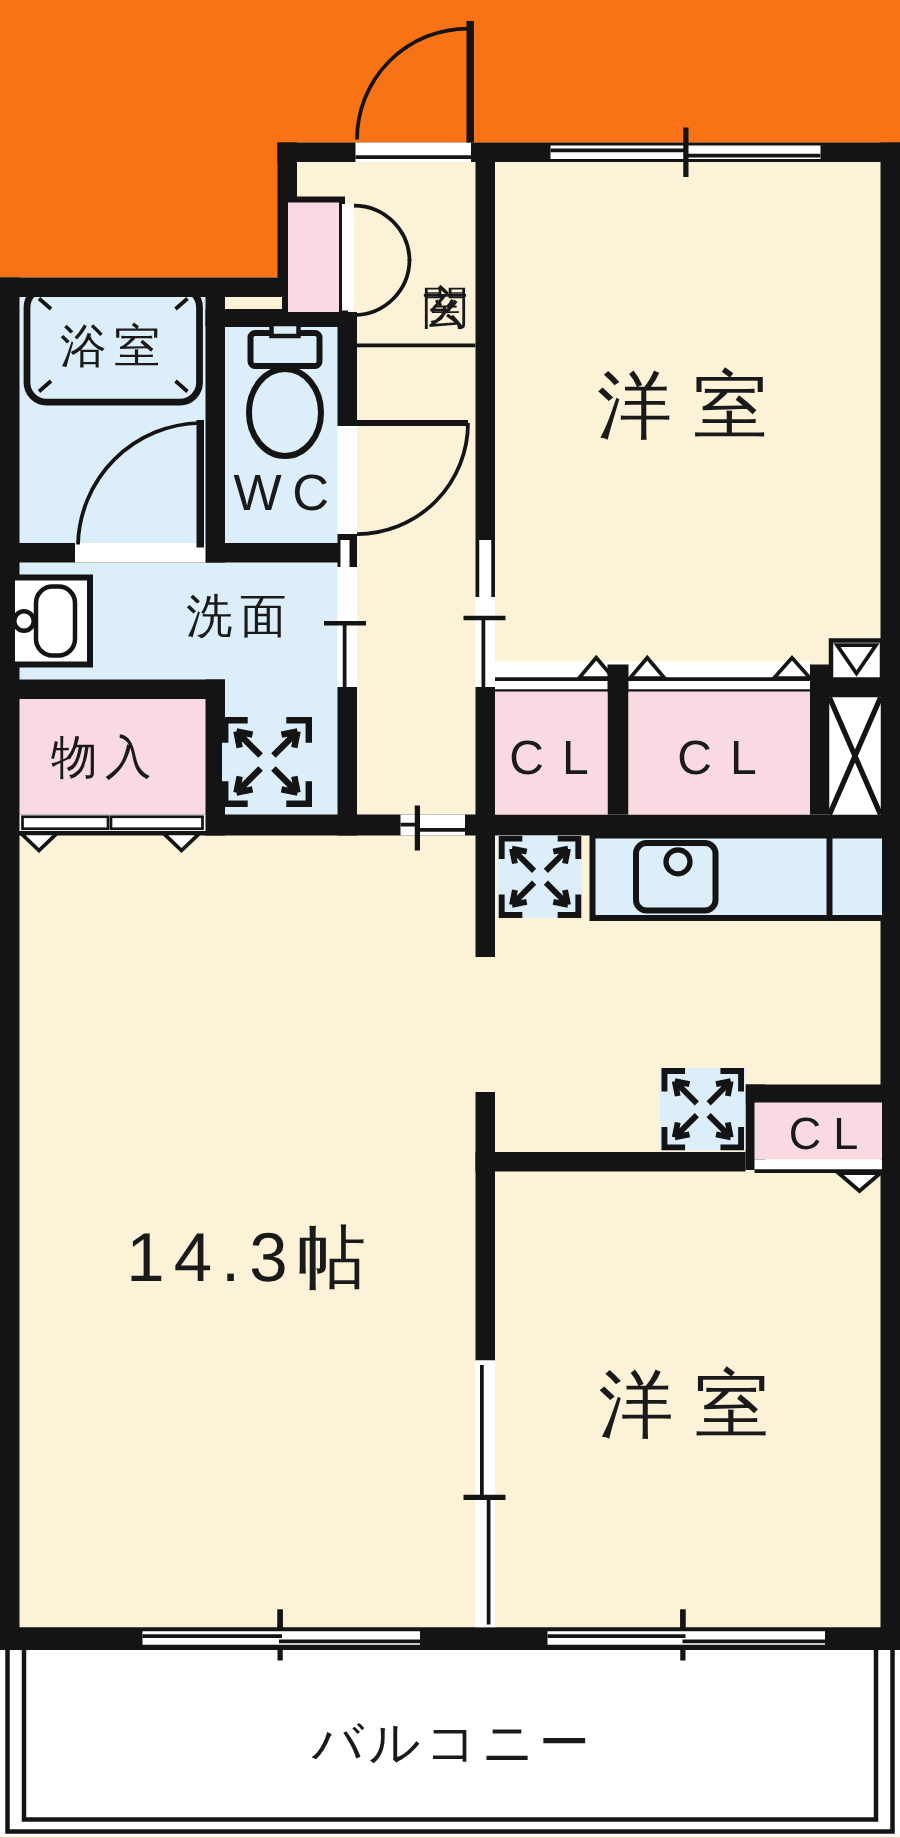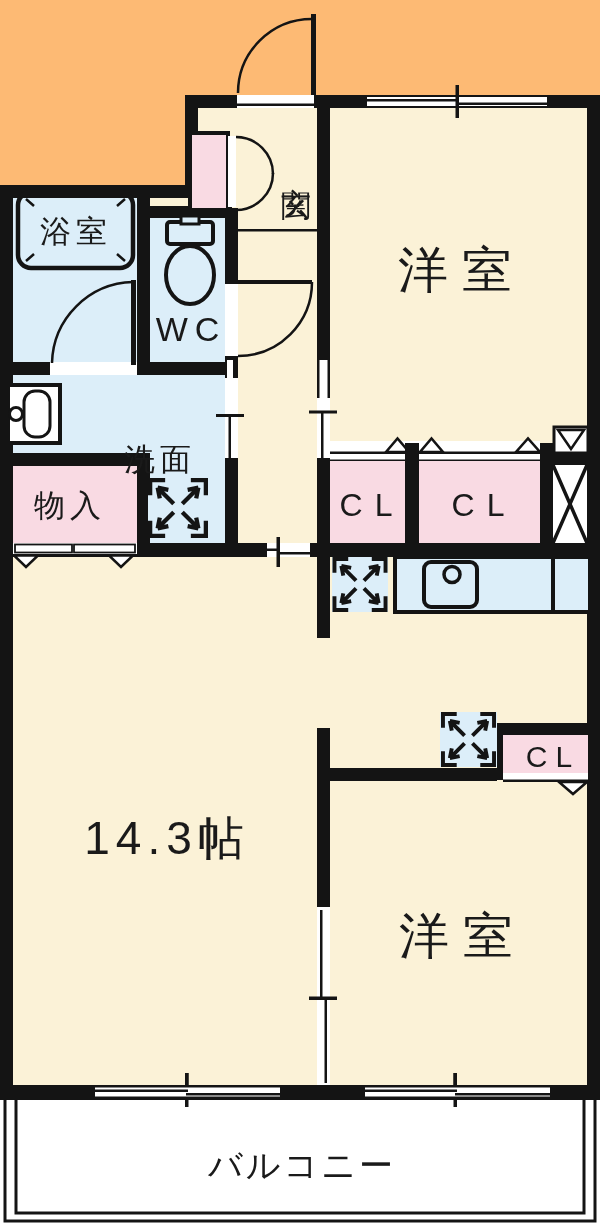--- a/index.html
+++ b/index.html
@@ -1,36 +1,36 @@
 <!DOCTYPE html>
 <html style="--wall: #141414; --cream: #FBF2D7; --blue: #DCEEF9; --pink: #F9DAE3; --white: #FFFFFF;"><head>
 <meta charset="utf-8">
 <style>
   html,body{margin:0;padding:0;background:#fff;}
-  #plan{position:relative;width:600px;height:1225px;background:#fdba74;overflow:hidden;
+  #plan{position:relative;width:600px;height:1225px;background:#f97316;overflow:hidden;
         font-family:"Liberation Sans","DejaVu Sans",sans-serif;}
   #plan svg{position:absolute;left:0;top:0;}
   .w  {fill:var(--wall);}
   .wh {fill:#ffffff;}
   .cr {fill:var(--cream);}
   .bl {fill:var(--blue);}
   .pk {fill:var(--pink);}
   .ln {stroke:var(--wall);fill:none;}
   .tri{fill:#ffffff;stroke:var(--wall);stroke-width:2.5;stroke-linejoin:miter;}
   .lbl{position:absolute;transform:translate(-50%,-50%);white-space:nowrap;
        color:#1a1a1a;line-height:1;}
   .f31{font-size:31px;letter-spacing:5px;}
   .fwc{font-size:34px;letter-spacing:7px;text-align:center;}
   .fgk{font-size:30px;letter-spacing:4px;writing-mode:vertical-rl;text-orientation:upright;}
   .fbr{font-size:50px;letter-spacing:14px;font-weight:400;}
   .fcl{font-size:32px;letter-spacing:12px;}
   .fcl3{font-size:30px;letter-spacing:8px;}
   .fldk{font-size:46px;letter-spacing:28px;}
   .farea{font-size:46px;letter-spacing:6px;}
-  .fbal{font-size:34px;letter-spacing:3px;}
+  .fbal{font-size:34px;letter-spacing:3px;font-family:Liberation Mono, monospace;}
 </style>
 </head>
 <body>
 
 <div id="plan">
 <svg width="600" height="1225" viewBox="0 0 600 1225">
 
   <g>
     <polygon class="cr" points="198,95 600,95 600,1100 0,1100 0,185 198,185"></polygon>
     <rect class="bl" x="13" y="198" width="124" height="164"></rect>
@@ -203,21 +203,21 @@
     <rect class="w" x="95" y="1089.5" width="93" height="2.5"></rect>
     <rect class="w" x="186" y="1093" width="94" height="2.5"></rect>
     <rect class="wh" x="365" y="1087.5" width="185" height="9"></rect>
     <rect class="w" x="365" y="1089.5" width="92" height="2.5"></rect>
     <rect class="w" x="455" y="1093" width="95" height="2.5"></rect>
   </g>
 </svg>
 
 <div class="lbl f31" style="left:76px;top:231px;">浴室</div>
 <div class="lbl fwc" style="left:191px;top:329px;">WC</div>
-<div class="lbl f31" style="left:160px;top:411px;margin-top:48px;">洗面</div>
+<div class="lbl f31" style="left:160px;top:411px;">洗面</div>
 <div class="lbl f31" style="left:70px;top:505px;">物入</div>
 <div class="lbl fgk" style="left:296px;top:168px;">玄関</div>
 <div class="lbl fbr" style="left:462px;top:270px;">洋室</div>
 <div class="lbl fcl" style="left:372px;top:505px;">CL</div>
 <div class="lbl fcl" style="left:484px;top:505px;">CL</div>
 <div class="lbl farea" style="left:167px;top:838px;">14.3帖</div>
 <div class="lbl fcl3" style="left:553px;top:757px;">CL</div>
 <div class="lbl fbr" style="left:463px;top:936px;">洋室</div>
 <div class="lbl fbal" style="left:302px;top:1165px;">バルコニー</div>
 </div>

